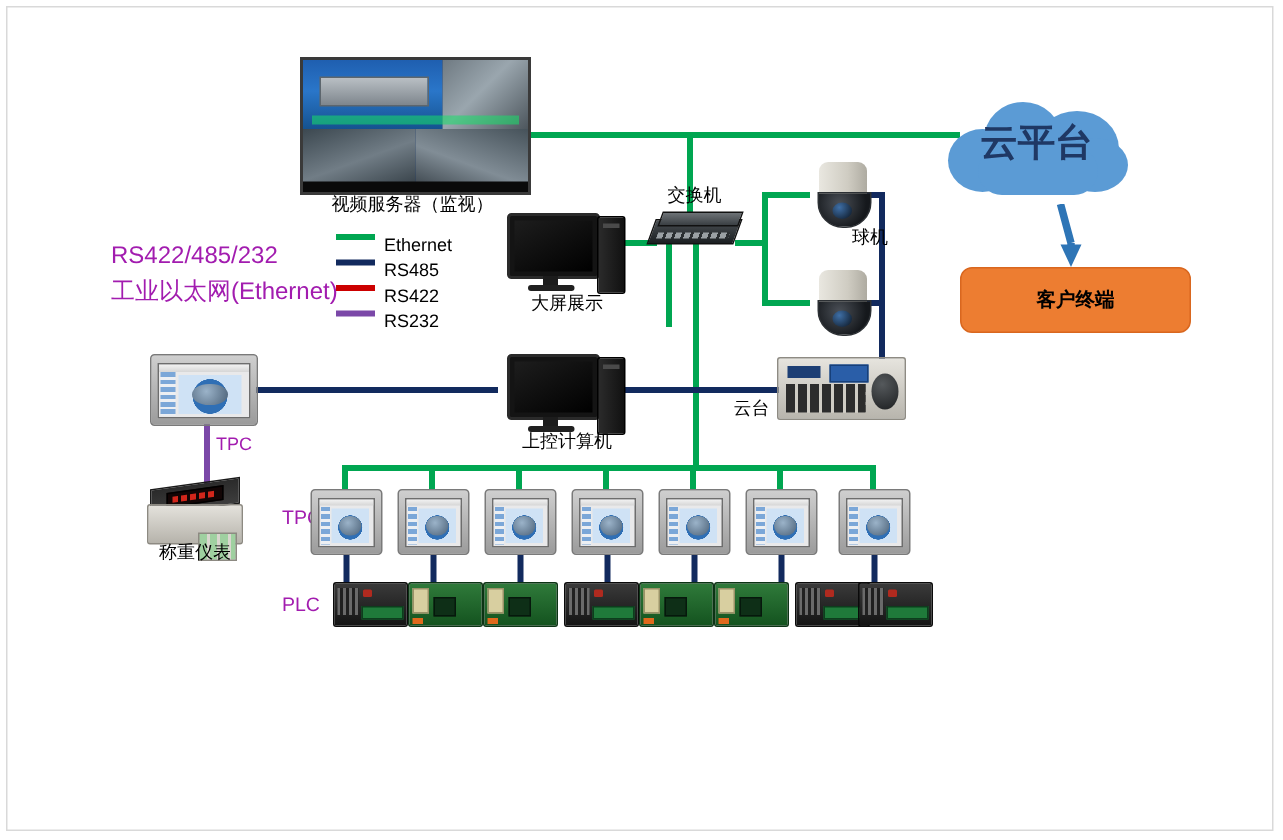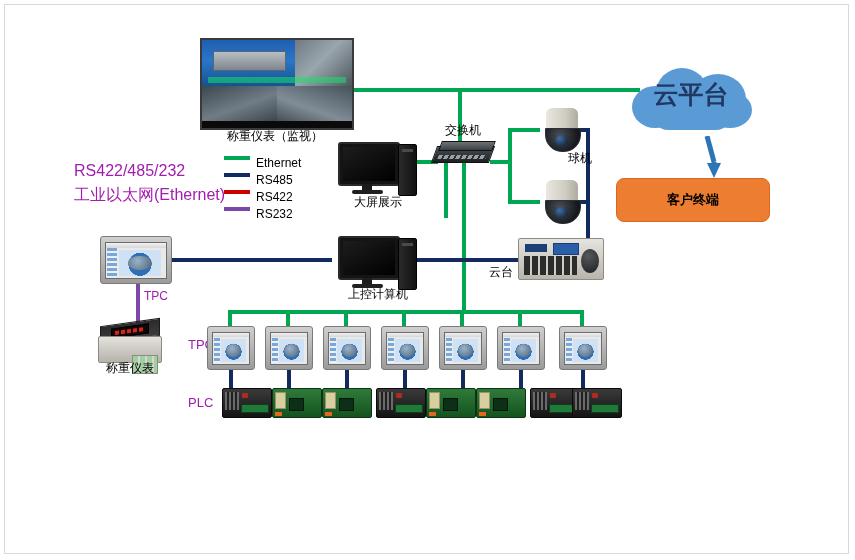--- a/index.html
+++ b/index.html
@@ -96,21 +96,21 @@
   .cloud{position:absolute;left:626px;top:64px;width:130px;height:70px;}
   .cloud i{position:absolute;background:#5b9bd5;border-radius:50%;display:block;}
   .cloud .c1{left:6px;top:22px;width:46px;height:42px;}
   .cloud .c2{left:30px;top:4px;width:52px;height:50px;}
   .cloud .c3{left:64px;top:10px;width:56px;height:50px;}
   .cloud .c4{left:82px;top:28px;width:44px;height:36px;}
   .cloud .c5{left:26px;top:34px;width:80px;height:32px;border-radius:18px;}
   .cloud .ctext{position:absolute;left:0;top:14px;width:130px;text-align:center;color:#1f3864;
      font-size:25px;font-weight:bold;z-index:3;}
 
-  .terminal{position:absolute;left:616px;top:178px;width:152px;height:42px;background:#ed7d31;
+  .terminal{position:absolute;left:640px;top:178px;width:152px;height:42px;background:#ed7d31;
      border:1px solid #d9671f;border-radius:8px;color:#000;font-weight:bold;font-size:13px;
      display:flex;flex-direction:column;align-items:center;justify-content:center;line-height:1.35;gap:43px;}
 
   .arrow{position:absolute;left:700px;top:136px;width:22px;height:42px;}
   .legendrow{position:absolute;display:flex;align-items:flex-start;}
   .legendrow .sw-line{width:26px;height:4px;margin-right:6px;}
   .legendrow .tx{font-size:12px;color:#000;}
   .caption{position:absolute;left:0;top:440px;width:855px;text-align:center;font-size:18px;color:#000;}
   .caption .red{color:#ff0000;}
   .dlabel{font-size:12px;color:#000;text-align:center;}
@@ -163,21 +163,21 @@
   <div class="ln r485" style="left:581px;top:370px;width:4px;height:18px;"></div>
 
   <div class="wall">
     <div class="q top wq1"></div>
     <div class="q top wq2"></div>
     <div class="q bot wq3"></div>
     <div class="q bot wq4"></div>
     <div class="bar" style="top:42%;"></div>
     <div class="strip"></div>
   </div>
-  <div class="lbl dlabel" style="left:200px;top:130px;width:150px;font-size:12px;">称重仪表（监视）</div>
+  <div class="lbl dlabel" style="left:200px;top:130px;width:150px;font-size:12px;">视频服务器（监视）</div>
 
   <div class="pc" style="left:338px;top:142px;width:80px;height:54px;">
     <div class="mon"></div>
     <div class="neck"></div>
     <div class="base"></div>
     <div class="twr"></div>
   </div>
   <div class="lbl dlabel" style="left:330px;top:196px;width:96px;">大屏展示</div>
 
   <div class="sw">

